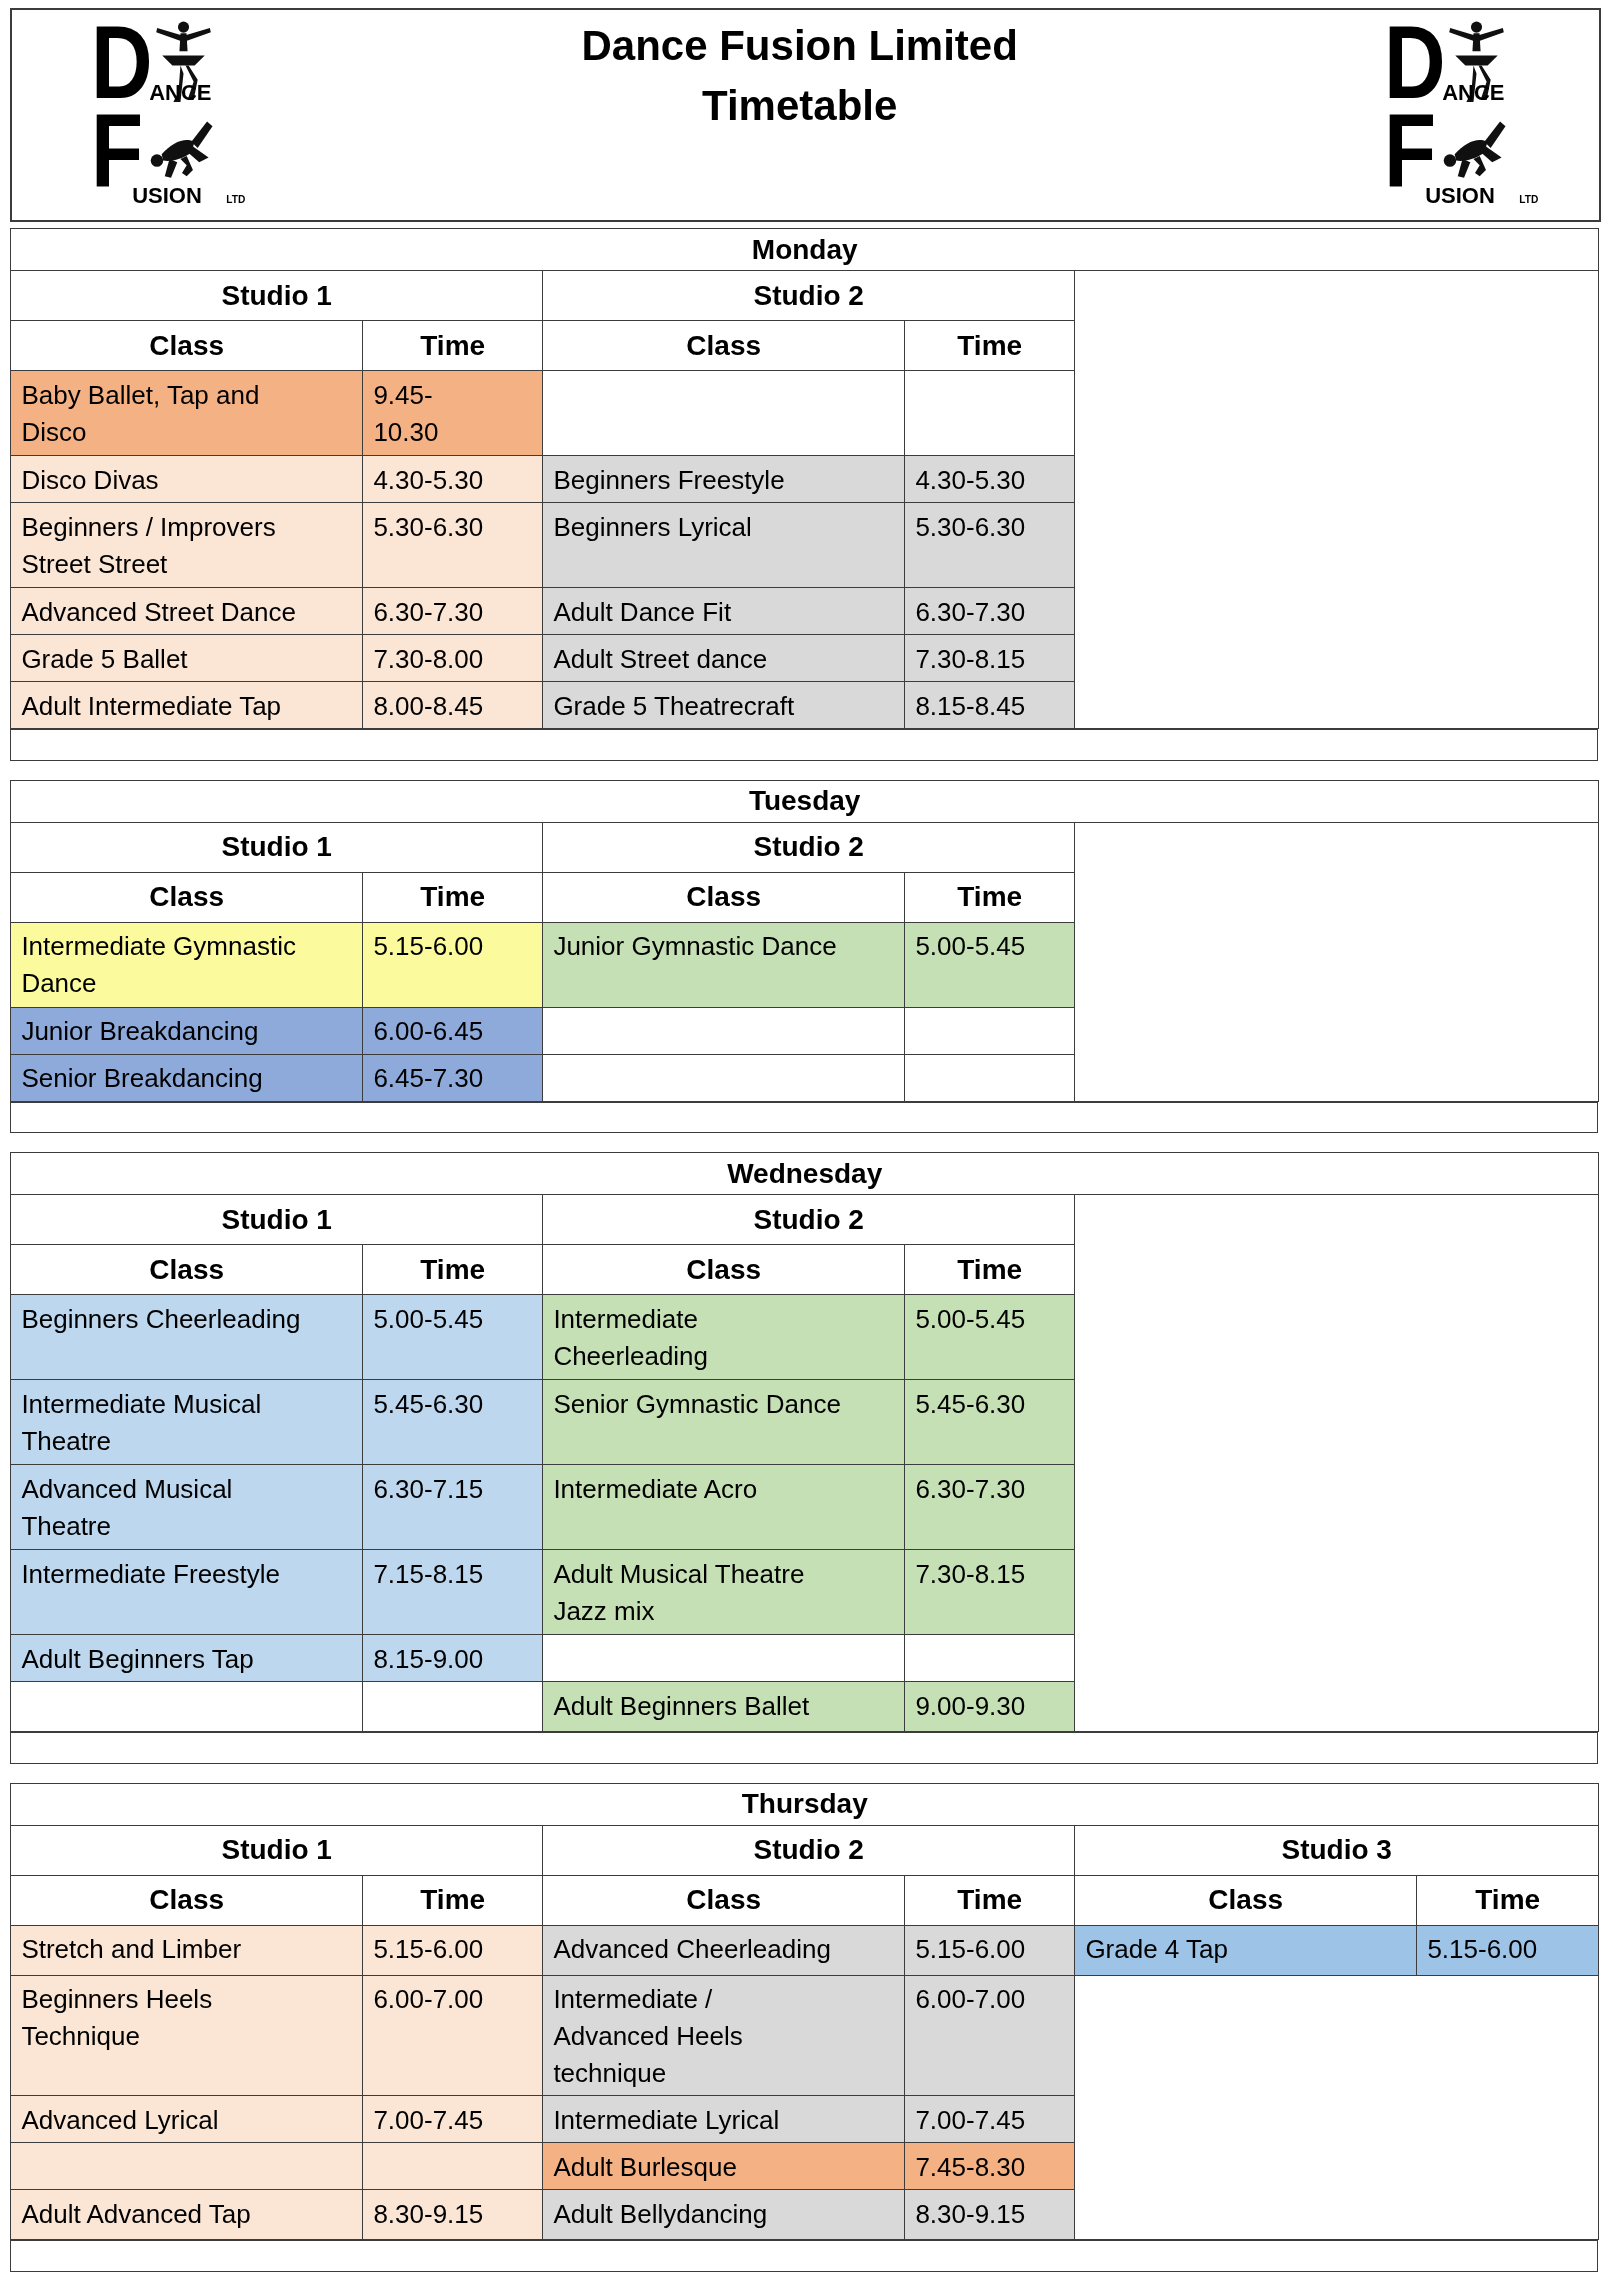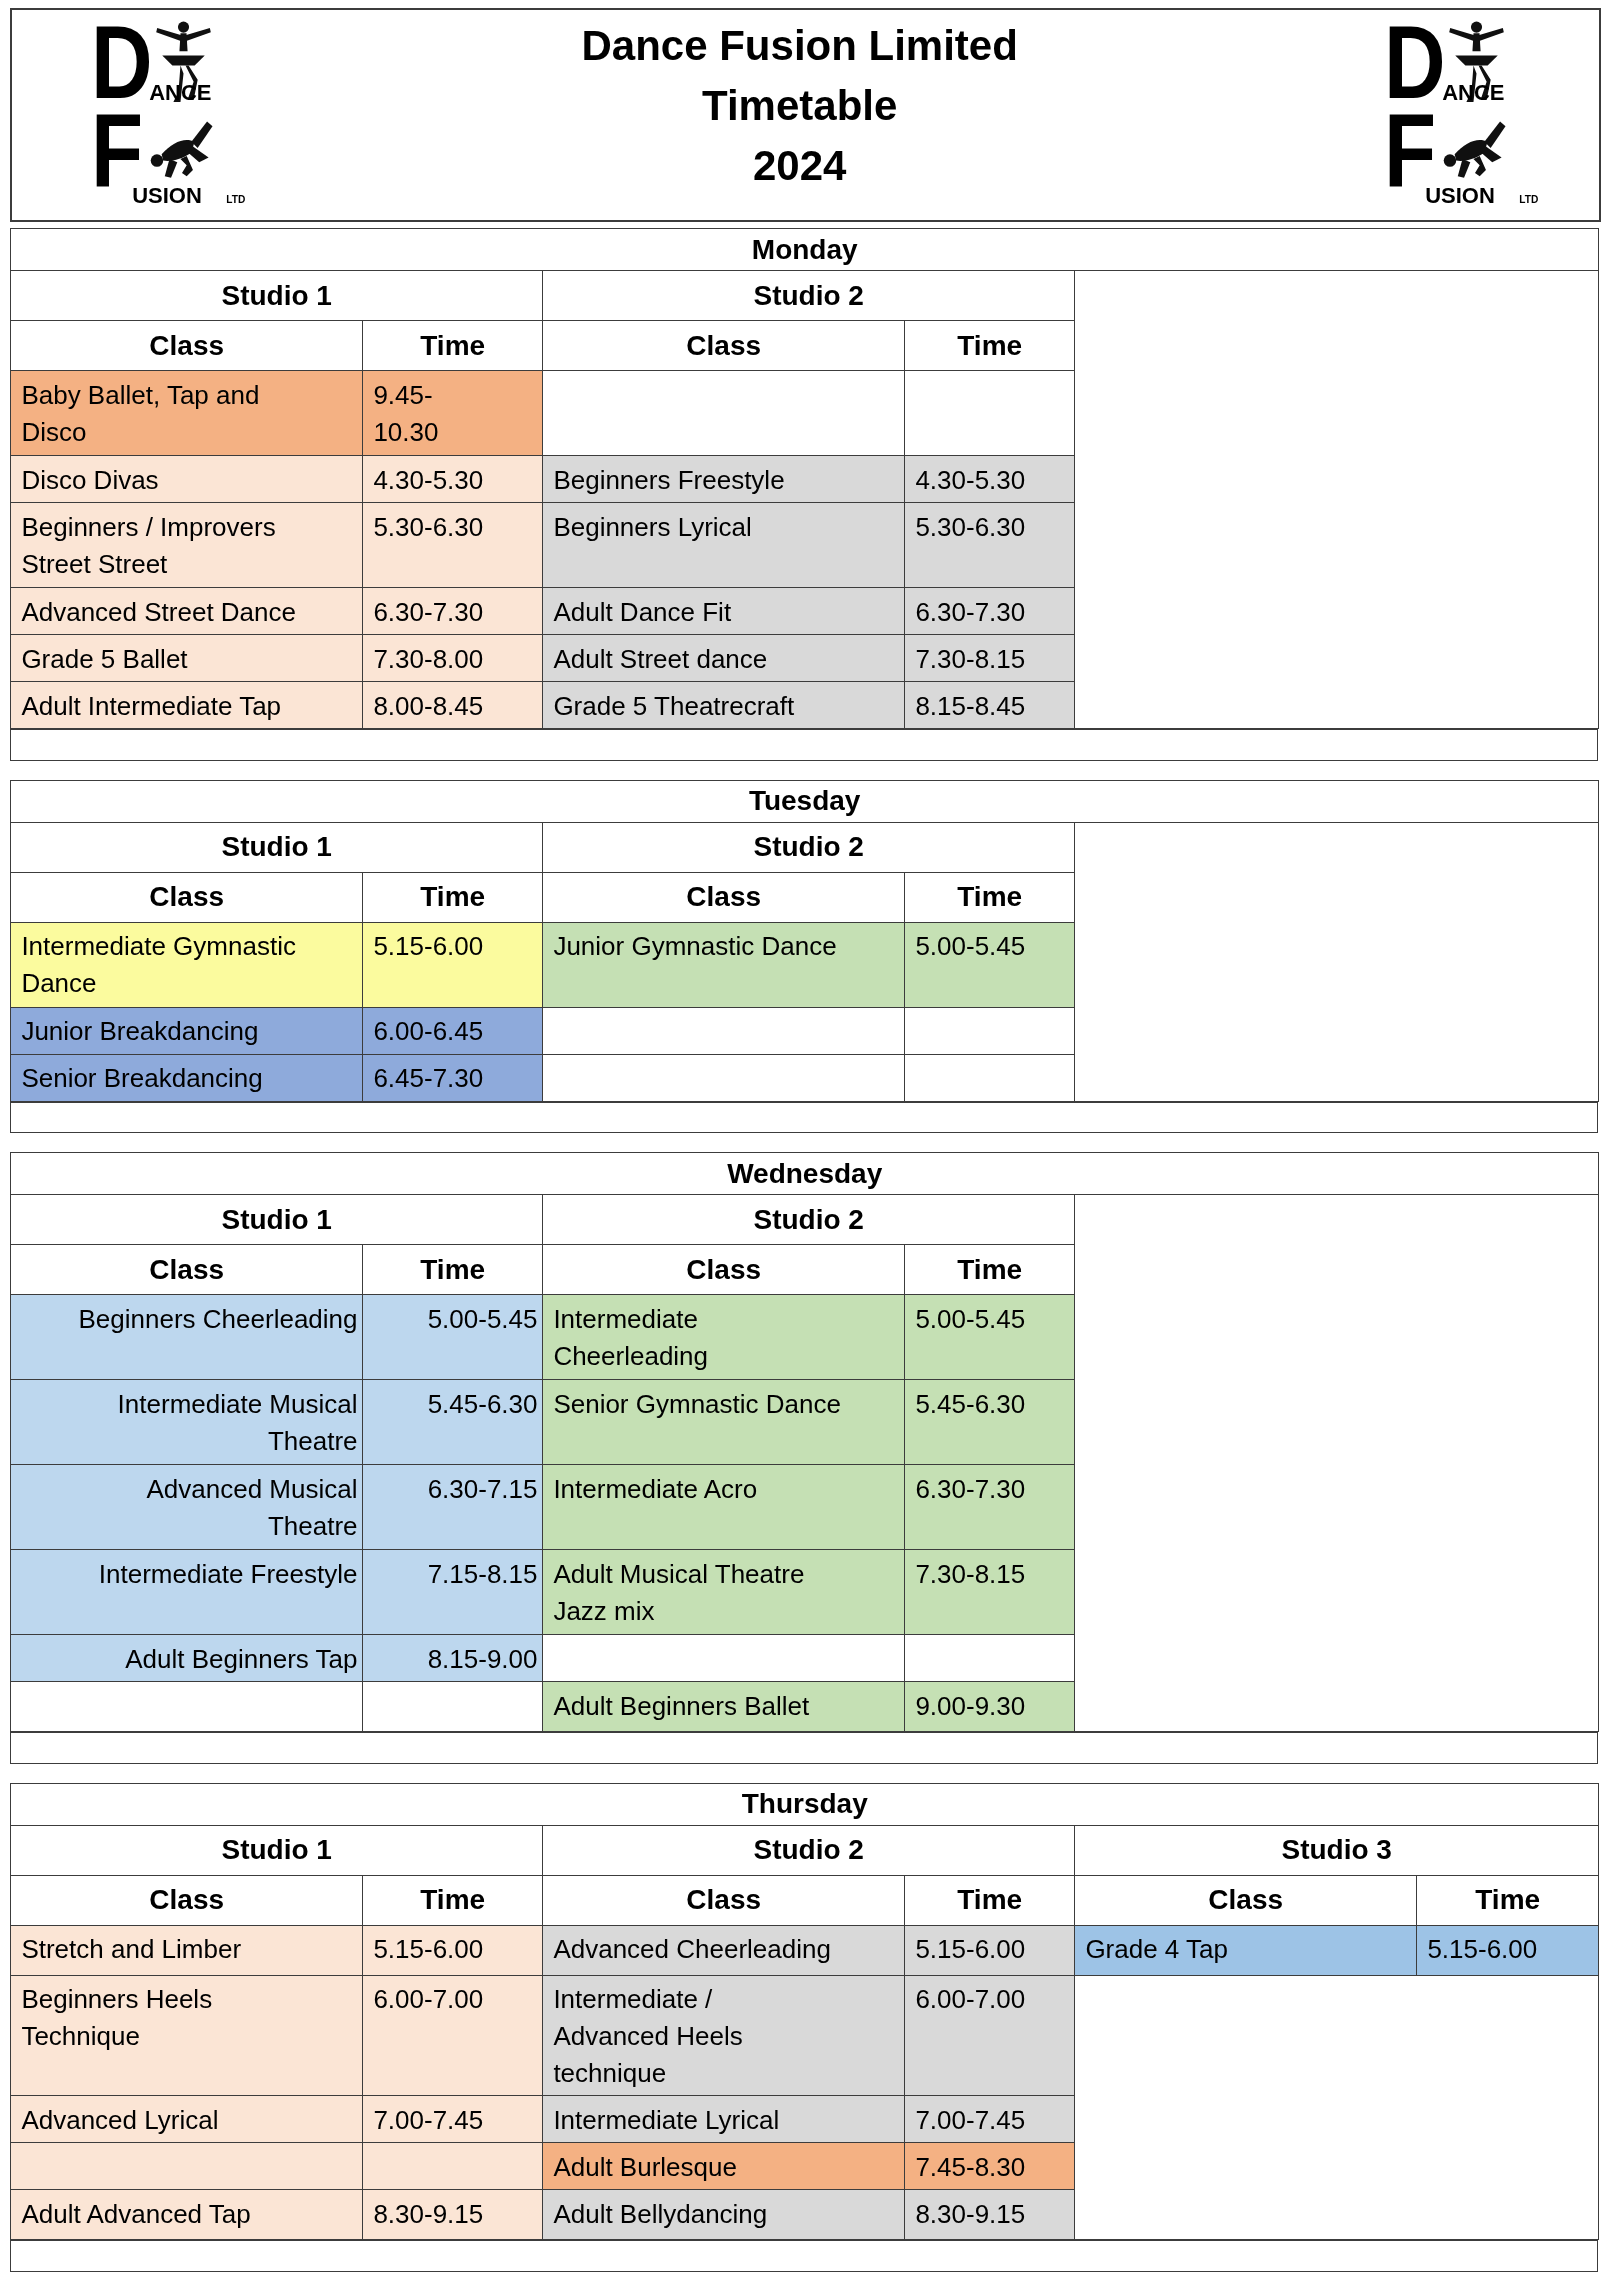--- a/index.html
+++ b/index.html
@@ -123,21 +123,21 @@
   tr.rh-1b { height: 50px; }
   tr.rh-2 { height: 85px; }
   tr.rh-3 { height: 120px; }
 
   .bg-orange  { background: #F4B183 !important; }
   .bg-peach   { background: #FBE5D5 !important; }
   .bg-gray    { background: #D9D9D9 !important; margin-top: 18px; }
   .bg-yellow  { background: #FBFB9E !important; }
   .bg-peri    { background: #8EAADB !important; }
   .bg-green   { background: #C5E0B4 !important; }
-  .bg-blue    { background: #BDD7EE !important; text-align: right; }
+  .bg-blue    { background: #BDD7EE !important; }
   .bg-bluemid { background: #9DC3E6 !important; }
 
   .sep-row {
     width: 1588px;
     height: 31.5px;
     border: 1.6px solid #3c3c3c;
     box-sizing: border-box;
     background: #fff;
   }
   .sep-gap { height: 19px; }
@@ -169,21 +169,20 @@
         <path d="M30 60 L24 82 L32 84 L40 64 Z"></path>
         <path d="M52 56 L60 74 L52 82 L46 78 L52 68 L44 60 Z"></path>
       </svg>
       <span class="lg-small lg-usion">USION</span>
       <span class="lg-ltd">LTD</span>
     </div>
 
     <div class="title">
       <div>Dance Fusion Limited</div>
       <div>Timetable</div>
-      <div>2024</div>
     </div>
 
     <div class="logo logo-right">
       <span class="lg-big lg-d">D</span>
       <svg class="ballerina" width="61" height="85" viewBox="0 0 60 84" fill="#101010">
         <circle cx="31" cy="6" r="5.5"></circle>
         <path d="M28 12 L34 12 L35 30 L27 30 Z"></path>
         <path d="M29 14 L5 7 L4 11 L29 20 Z"></path>
         <path d="M33 14 L57 7 L58 11 L33 20 Z"></path>
         <path d="M10 34 L52 34 L42 44 L20 44 Z"></path>

